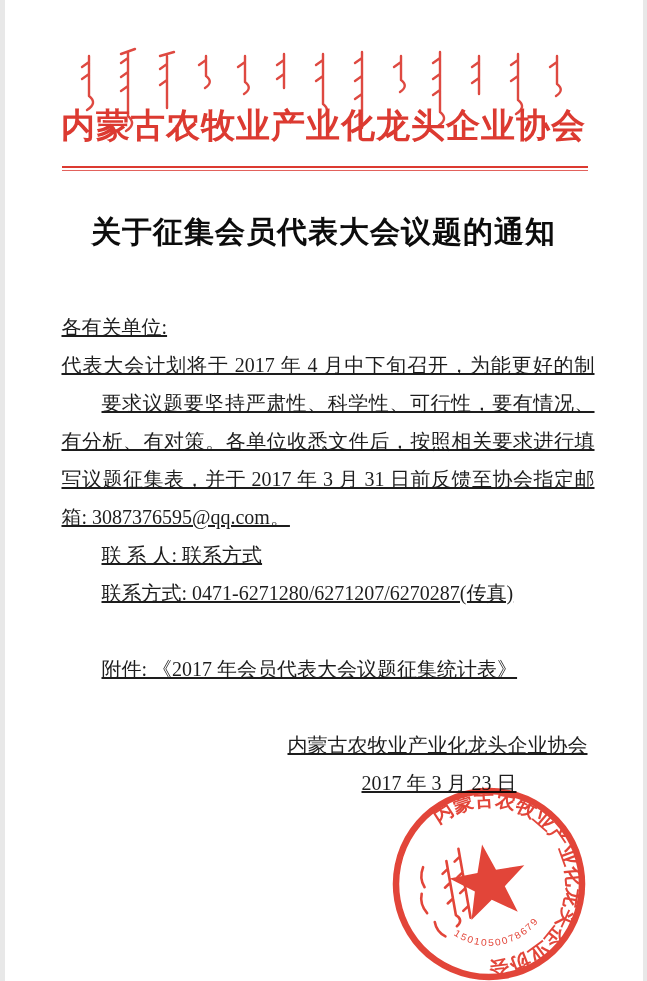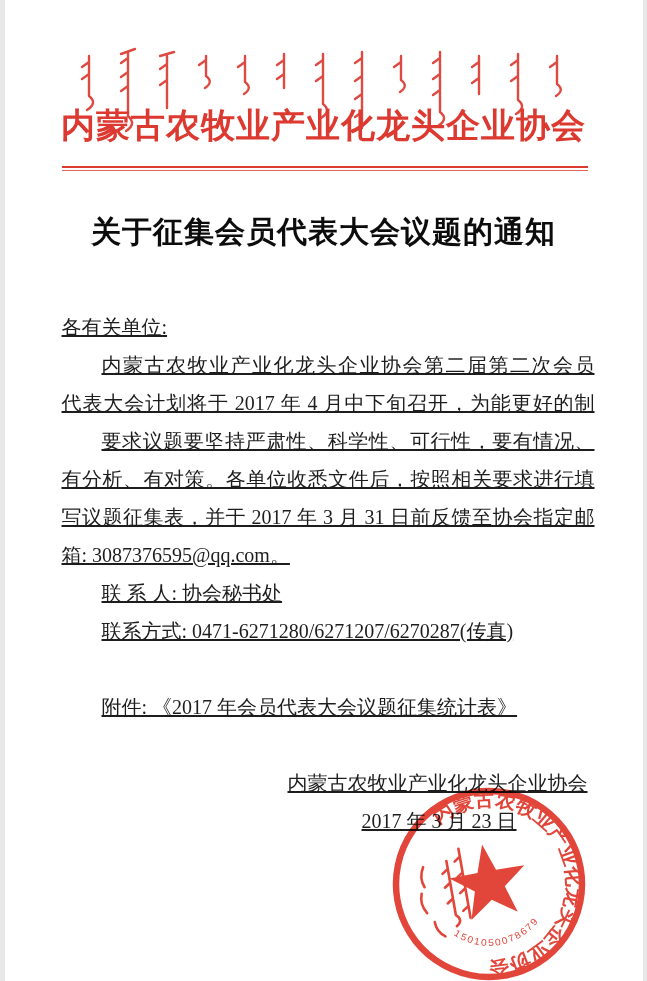--- a/index.html
+++ b/index.html
@@ -77,27 +77,26 @@
     <path d="M486,10 v28 M486,16 l-7,5 M486,38 q8,6 -1,12"></path>
   </svg>
 
   <div class="org-name">内蒙古农牧业产业化龙头企业协会</div>
   <div class="rule"></div>
 
   <div class="doc-title">关于征集会员代表大会议题的通知</div>
 
   <div class="body-block">
     <div class="ln">各有关单位:</div>
-    <div class="ln ind stretch">内蒙古农牧业产业化龙头企业协会第二届第二次会员</div>
     <div class="ln stretch">代表大会计划将于 2017 年 4 月中下旬召开，为能更好的制</div>
     <div class="ln ind stretch">要求议题要坚持严肃性、科学性、可行性，要有情况、</div>
     <div class="ln stretch">有分析、有对策。各单位收悉文件后，按照相关要求进行填</div>
     <div class="ln stretch">写议题征集表，并于 2017 年 3 月 31 日前反馈至协会指定邮</div>
     <div class="ln">箱: 3087376595@qq.com。</div>
-    <div class="ln ind">联 系 人: 协会秘书处</div>
+    <div class="ln ind">联 系 人: 联系方式</div>
     <div class="ln ind">联系方式: 0471-6271280/6271207/6270287(传真)</div>
     <div class="blank"></div>
     <div class="ln ind">附件: 《2017 年会员代表大会议题征集统计表》</div>
     <div class="blank"></div>
     <div class="ln sig-org">内蒙古农牧业产业化龙头企业协会</div>
     <div class="ln sig-date">2017 年 3 月 23 日</div>
   </div>
 
   <svg class="seal" viewBox="0 0 200 200">
     <defs>

